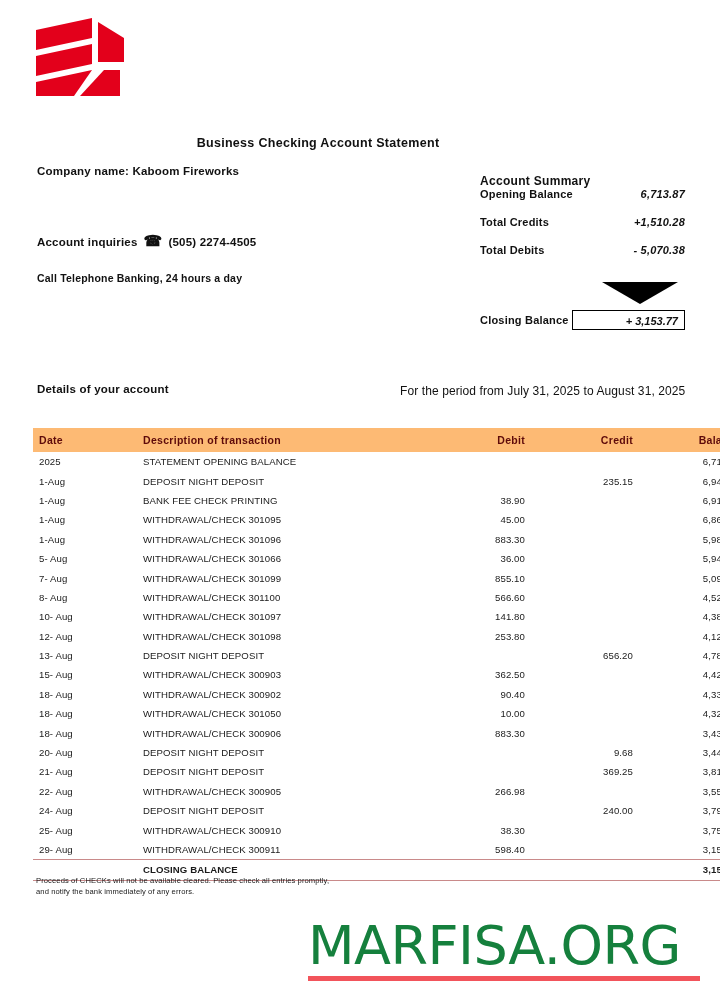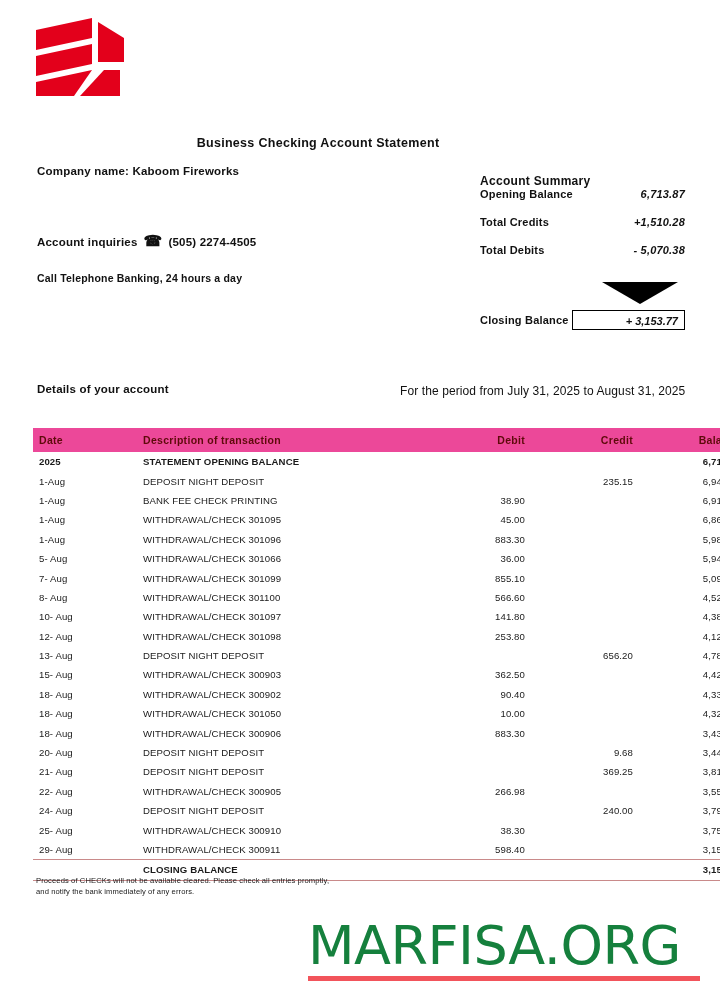--- a/index.html
+++ b/index.html
@@ -191,21 +191,21 @@
     left: 33px;
     top: 428px;
     width: 654px;
   }
   table.txn {
     width: 100%;
     border-collapse: collapse;
     table-layout: fixed;
   }
   table.txn thead th {
-    background: #ec4899;
+    background: #fdba74;
     color: #5e0a0a;
     font-size: 10.5px;
     font-weight: bold;
     letter-spacing: 0.3px;
     height: 24px;
     padding: 0 6px;
     text-align: left;
   }
   th.c-date    { width: 92px; }
   th.c-desc    { width: 262px; }
@@ -220,21 +220,21 @@
     padding: 0 6px;
     vertical-align: middle;
     color: #1a1a1a;
   }
   td.date    { text-align: left; }
   td.desc    { text-align: left; }
   td.debit,
   td.credit,
   td.balance { text-align: right; white-space: pre; }
 
-  tr.opening td { font-weight: bold; font-size: 9.2px; letter-spacing: 0.2px; }
+  tr.opening td { font-weight: normal; font-size: 9.2px; letter-spacing: 0.2px; }
   tr.closing td {
     font-weight: bold;
     font-size: 9.4px;
     letter-spacing: 0.3px;
     height: 21px;
   }
   tr.closing {
     border-top: 1.2px solid #c98a8a;
     border-bottom: 1.2px solid #c98a8a;
   }

